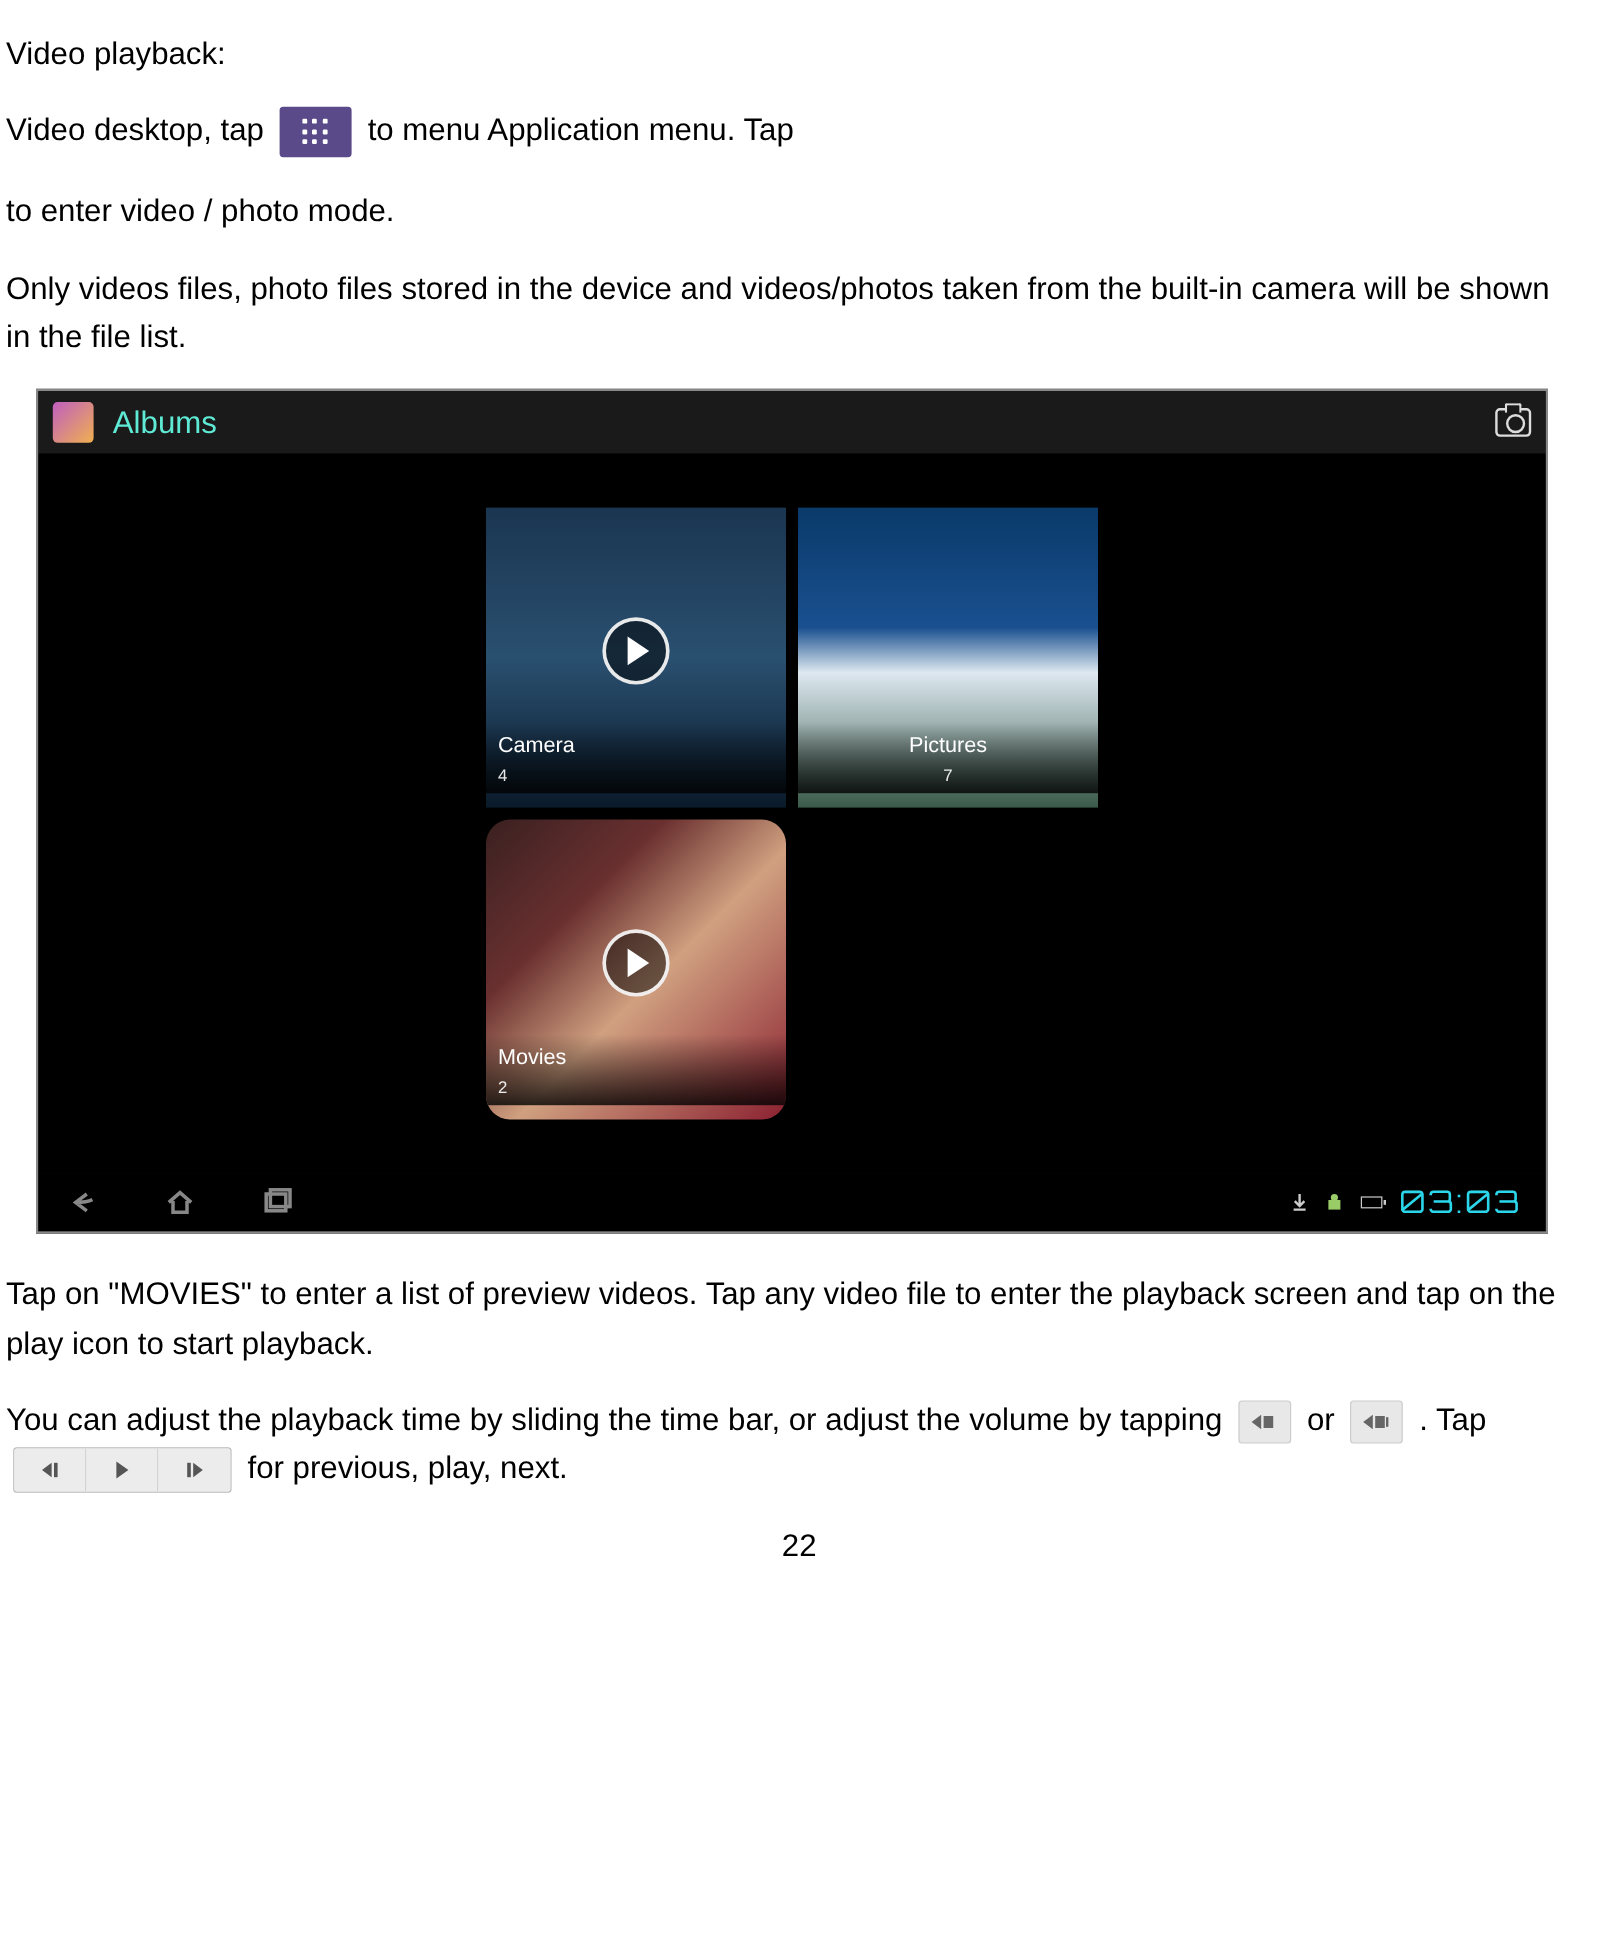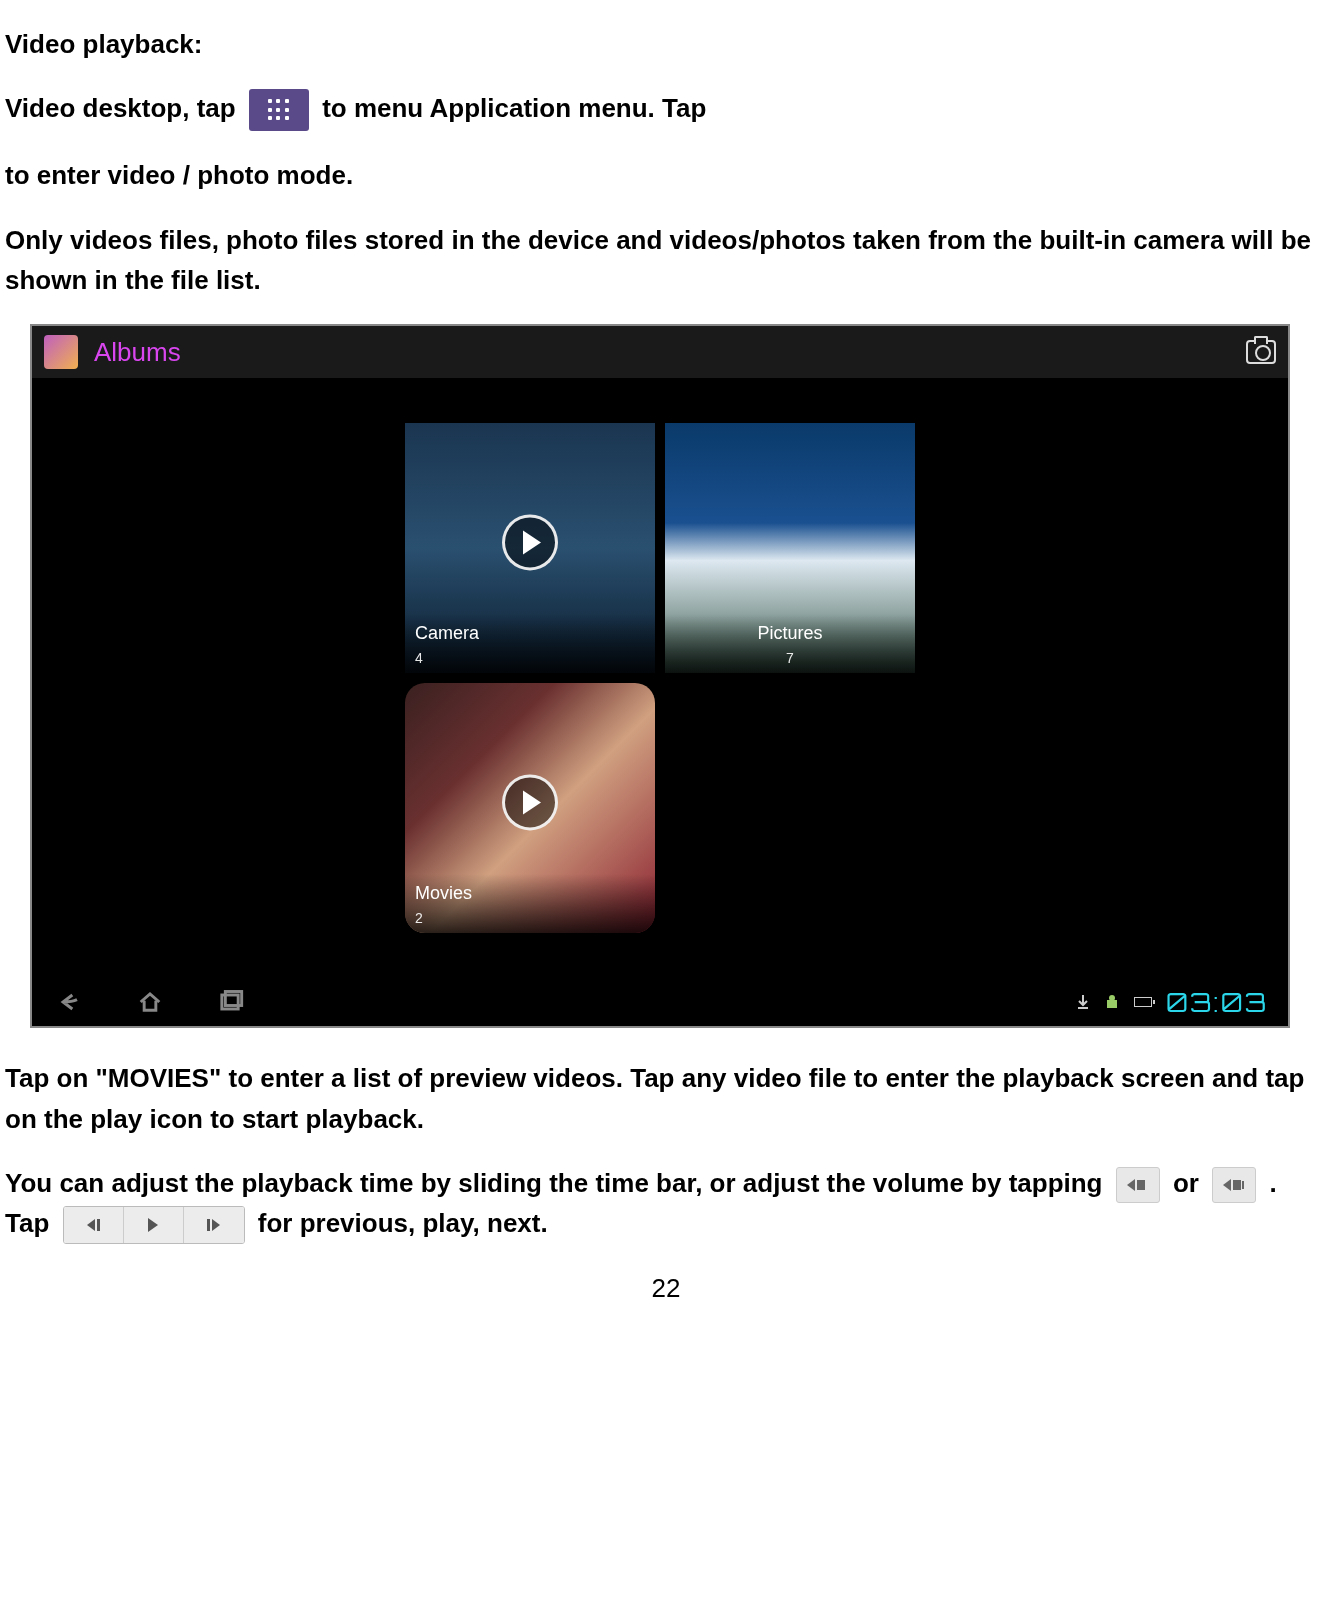--- a/index.html
+++ b/index.html
@@ -8,21 +8,20 @@
     font-size: 26px;
     color: #000;
     background: #fff;
     width: 1332px;
     padding: 10px 0 40px 0;
     line-height: 1.55;
   }
   .para {
     margin: 14px 0 24px 0;
     padding: 0 14px 0 5px;
-    font-weight: bold;
   }
   .inline-icon {
     display: inline-flex;
     align-items: center;
     justify-content: center;
     vertical-align: middle;
     margin: 0 6px;
   }
   .apps-icon {
     width: 60px; height: 42px;
@@ -107,21 +106,21 @@
     border: 2px solid #888;
     background: #0b0b0b;
     position: relative;
   }
   .ss-topbar {
     height: 52px;
     background: #1a1a1a;
     display: flex;
     align-items: center;
     padding: 0 12px;
-    color: #d946ef;
+    color: #5eead4;
     font-family: sans-serif;
     font-size: 26px;
   }
   .gallery-icon {
     width: 34px; height: 34px;
     background: linear-gradient(135deg, #c05fbf 0%, #f0b050 100%);
     border-radius: 4px;
     margin-right: 16px;
   }
   .ss-topbar .cam {
@@ -171,21 +170,21 @@
     display:flex; align-items:center; justify-content:center;
   }
   .album .play-ov::before {
     content:""; width:0; height:0;
     border-top:12px solid transparent;
     border-bottom:12px solid transparent;
     border-left:18px solid #fff;
     margin-left:4px;
   }
   .album .lbl {
-    position:absolute; left:0; right:0; bottom:0;
+    position:absolute; left:0; right:0; bottom:12px;
     background: linear-gradient(0deg, rgba(0,0,0,0.8), rgba(0,0,0,0));
     color:#fff; font-size:18px;
     padding:6px 10px 4px;
     font-family: sans-serif;
   }
   .album .lbl .cnt { display:block; font-size:14px; opacity:0.9; }
   .album.empty { background: transparent; }
 
   .ss-navbar {
     height: 48px;

